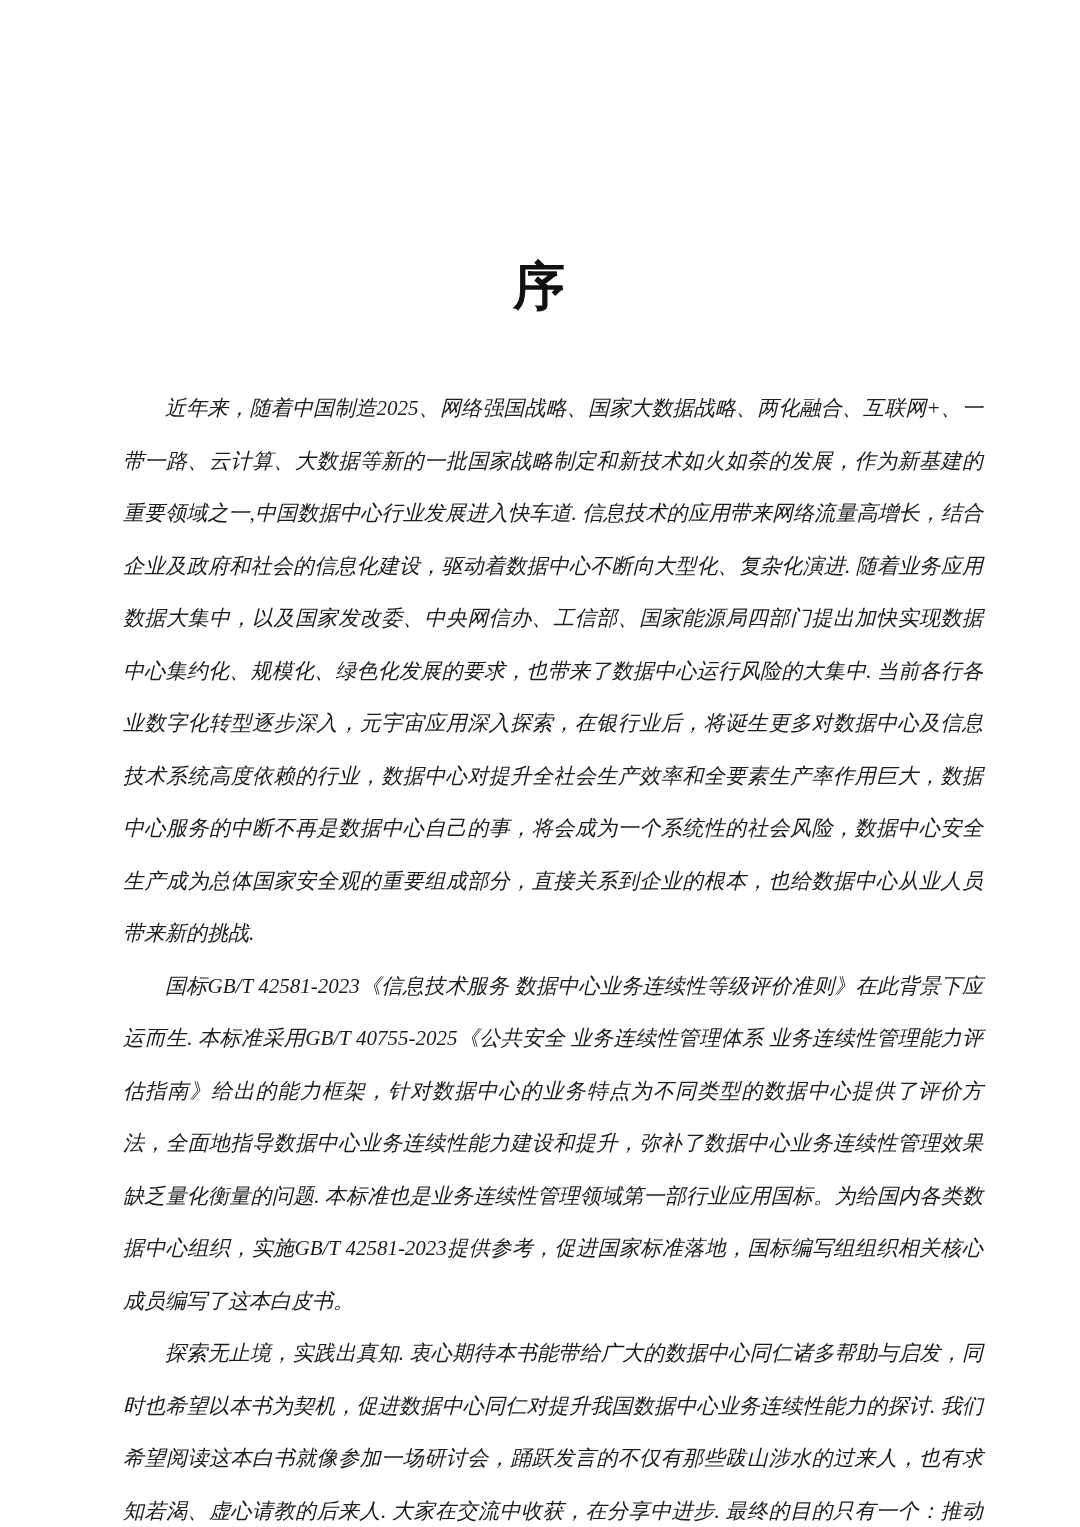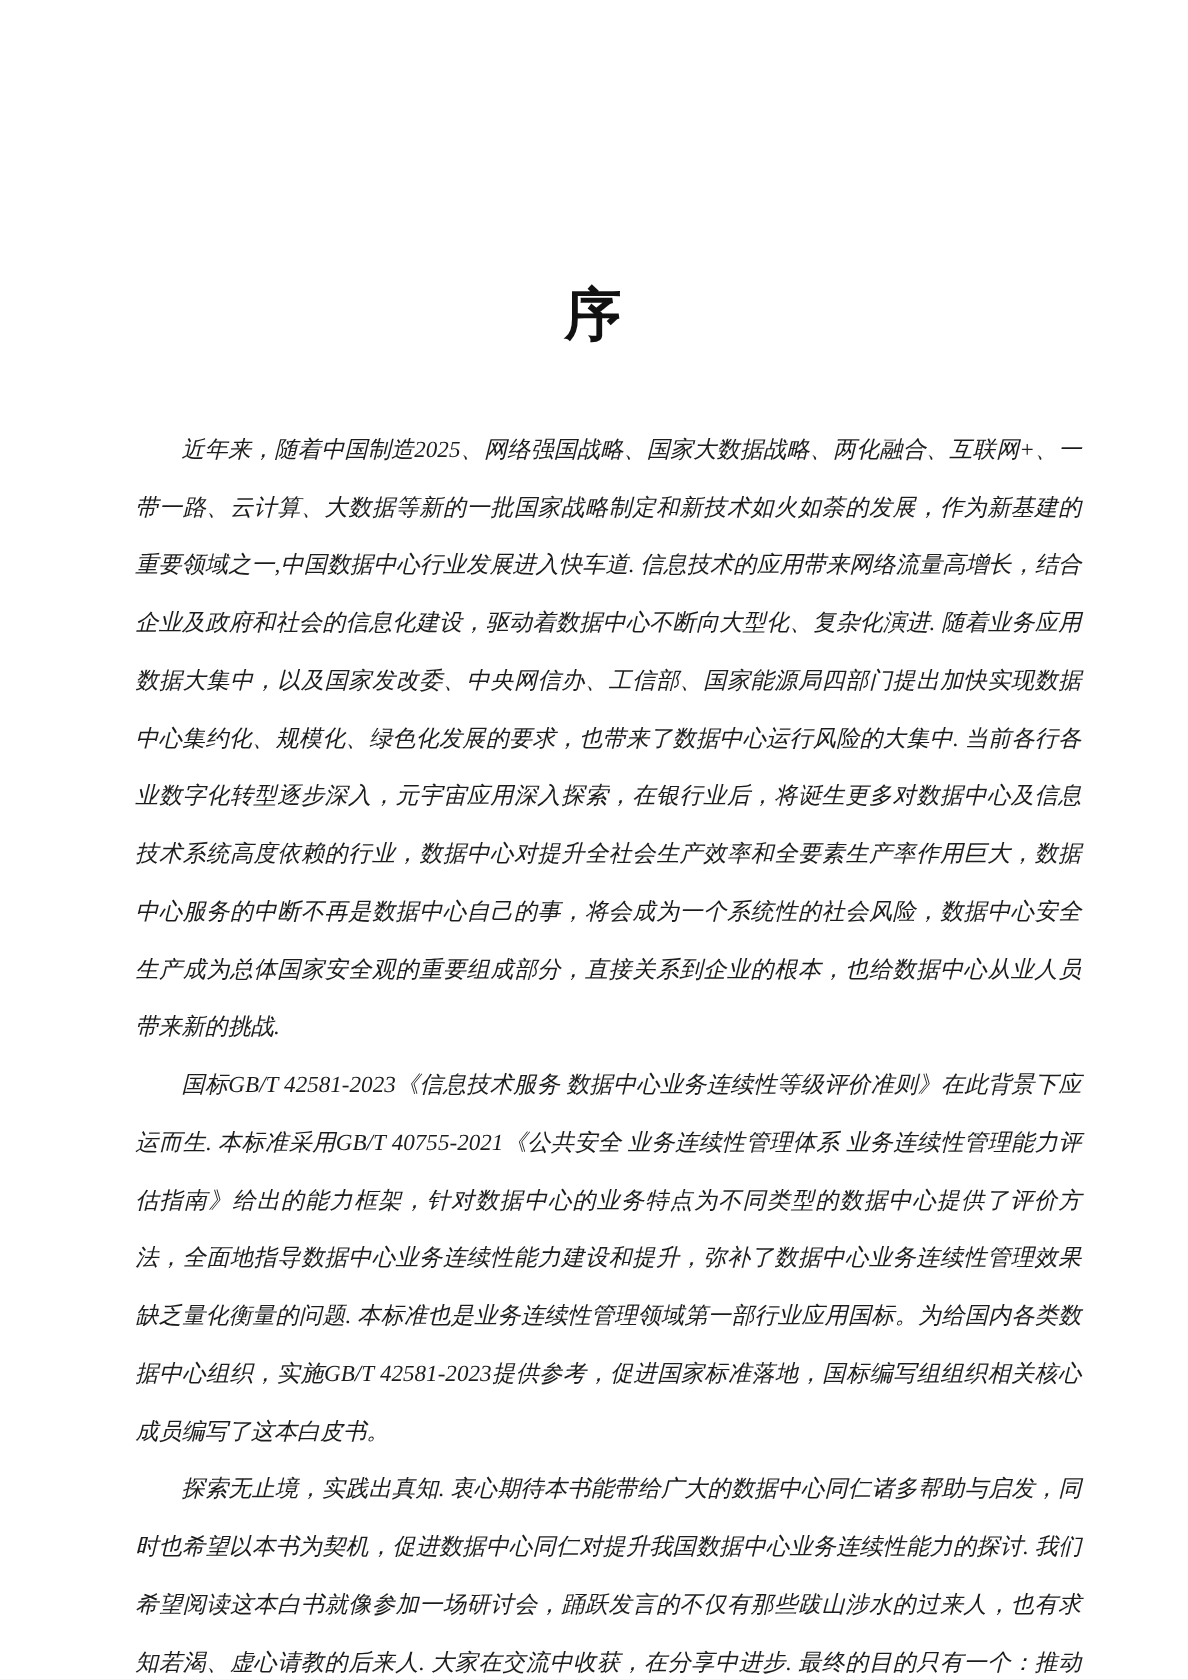--- a/index.html
+++ b/index.html
@@ -66,18 +66,18 @@
 </style>
 </head>
 <body>
 
 <div class="page">
 
   <h1 class="doc-title">序</h1>
 
   <div class="doc-body">
     <p>近年来，随着中国制造2025、网络强国战略、国家大数据战略、两化融合、互联网+、一带一路、云计算、大数据等新的一批国家战略制定和新技术如火如荼的发展，作为新基建的重要领域之一,中国数据中心行业发展进入快车道. 信息技术的应用带来网络流量高增长，结合企业及政府和社会的信息化建设，驱动着数据中心不断向大型化、复杂化演进. 随着业务应用数据大集中，以及国家发改委、中央网信办、工信部、国家能源局四部门提出加快实现数据中心集约化、规模化、绿色化发展的要求，也带来了数据中心运行风险的大集中. 当前各行各业数字化转型逐步深入，元宇宙应用深入探索，在银行业后，将诞生更多对数据中心及信息技术系统高度依赖的行业，数据中心对提升全社会生产效率和全要素生产率作用巨大，数据中心服务的中断不再是数据中心自己的事，将会成为一个系统性的社会风险，数据中心安全生产成为总体国家安全观的重要组成部分，直接关系到企业的根本，也给数据中心从业人员带来新的挑战.</p>
-    <p>国标GB/T 42581-2023《信息技术服务 数据中心业务连续性等级评价准则》在此背景下应运而生. 本标准采用GB/T 40755-2021《公共安全 业务连续性管理体系 业务连续性管理能力评估指南》给出的能力框架，针对数据中心的业务特点为不同类型的数据中心提供了评价方法，全面地指导数据中心业务连续性能力建设和提升，弥补了数据中心业务连续性管理效果缺乏量化衡量的问题. 本标准也是业务连续性管理领域第一部行业应用国标。为给国内各类数据中心组织，实施GB/T 42581-2023提供参考，促进国家标准落地，国标编写组组织相关核心成员编写了这本白皮书。</p>
+    <p>国标GB/T 42581-2023《信息技术服务 数据中心业务连续性等级评价准则》在此背景下应运而生. 本标准采用GB/T 40755-2025《公共安全 业务连续性管理体系 业务连续性管理能力评估指南》给出的能力框架，针对数据中心的业务特点为不同类型的数据中心提供了评价方法，全面地指导数据中心业务连续性能力建设和提升，弥补了数据中心业务连续性管理效果缺乏量化衡量的问题. 本标准也是业务连续性管理领域第一部行业应用国标。为给国内各类数据中心组织，实施GB/T 42581-2023提供参考，促进国家标准落地，国标编写组组织相关核心成员编写了这本白皮书。</p>
     <p>探索无止境，实践出真知. 衷心期待本书能带给广大的数据中心同仁诸多帮助与启发，同时也希望以本书为契机，促进数据中心同仁对提升我国数据中心业务连续性能力的探讨. 我们希望阅读这本白书就像参加一场研讨会，踊跃发言的不仅有那些跋山涉水的过来人，也有求知若渴、虚心请教的后来人. 大家在交流中收获，在分享中进步. 最终的目的只有一个：推动做为数字经济的发动机和压舱石的数据中心量化升级，逐渐成熟，确保数据中心及其所支撑的数字经济这艘巨轮始终在正确的航道上乘风破浪，使命必达!</p>
   </div>
 
 
 </div>
 
 </body></html>

